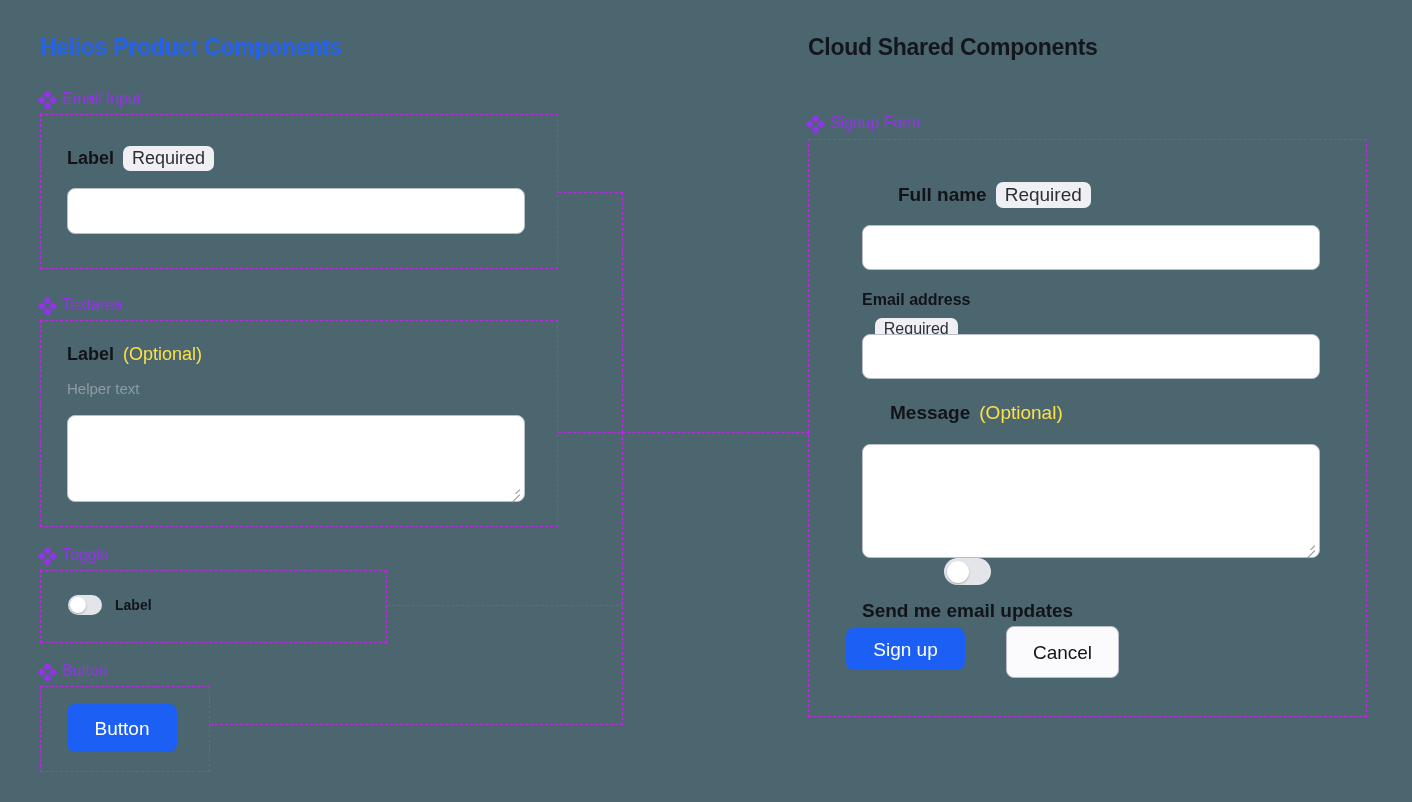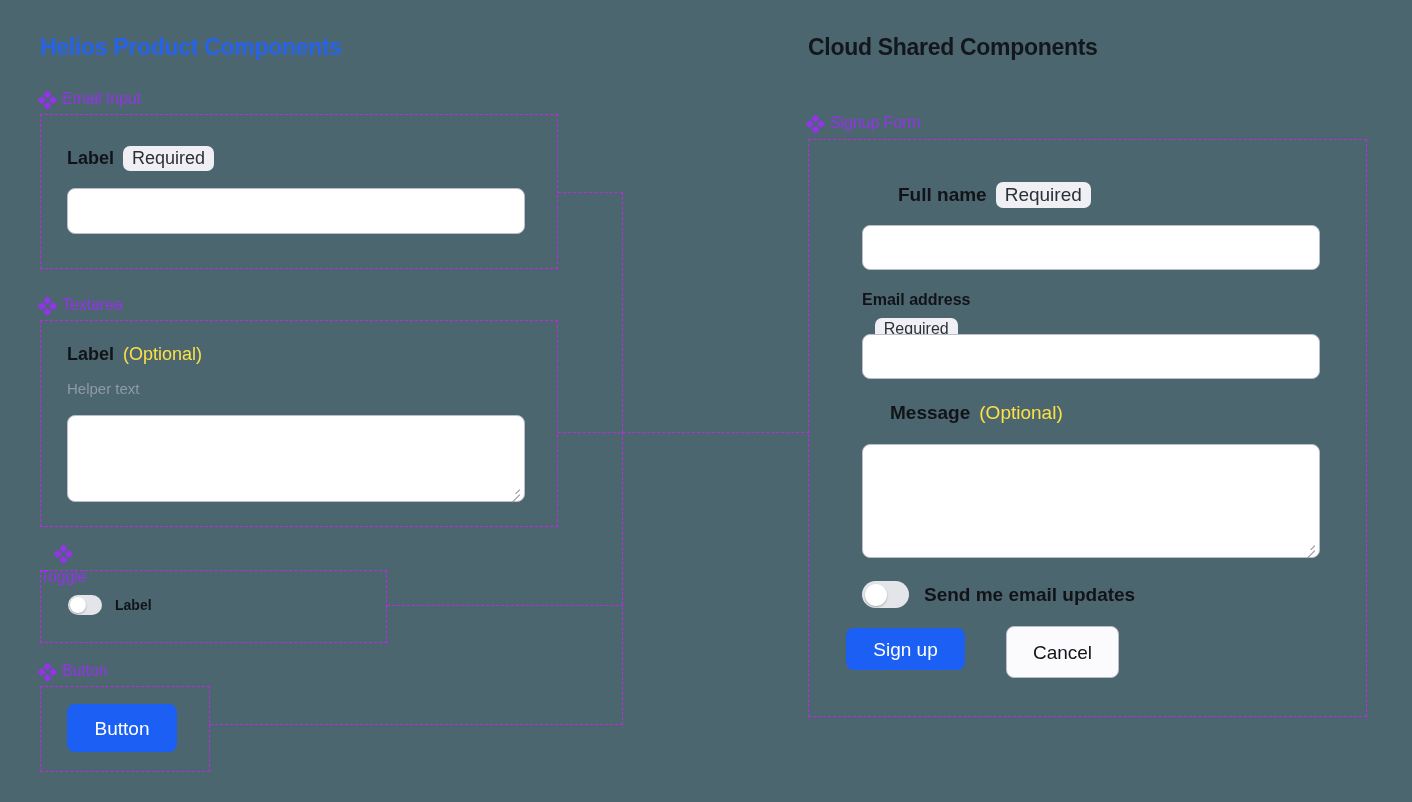--- a/index.html
+++ b/index.html
@@ -166,21 +166,21 @@
   #box-text-input { left: 40px; top: 114px; width: 518px; height: 155px; }
   #ti-label  { position: absolute; left: 67px; top: 146px; font-size: 18px; }
   #ti-input  { position: absolute; left: 67px; top: 188px; width: 458px; height: 46px; }
 
   #sec-textarea { left: 40px; top: 296px; }
   #box-textarea { left: 40px; top: 320px; width: 518px; height: 207px; }
   #ta-label  { position: absolute; left: 67px; top: 344px; font-size: 18px; }
   #ta-helper { position: absolute; left: 67px; top: 380px; font-size: 15px; }
   #ta-input  { position: absolute; left: 67px; top: 415px; width: 458px; height: 87px; }
 
-  #sec-toggle { left: 40px; top: 546px; flex-direction: column; }
+  #sec-toggle { left: 40px; top: 546px; }
   #box-toggle { left: 40px; top: 570px; width: 347px; height: 73px; }
   #tg-row { left: 68px; top: 595px; gap: 13px; }
   #tg-row .switch { width: 34px; height: 20px; }
   #tg-row .knob   { width: 16px; height: 16px; left: 2px; }
   #tg-row .toggle-label { font-size: 14px; }
 
   #sec-button { left: 40px; top: 662px; }
   #box-button { left: 40px; top: 686px; width: 170px; height: 86px; }
   #btn-left { position: absolute; left: 67px; top: 704px; width: 110px; height: 48px; font-size: 19px; }
 
@@ -190,21 +190,21 @@
 
   #sf-name-label { position: absolute; left: 898px; top: 182px; font-size: 19px; }
   #sf-name-input { position: absolute; left: 862px; top: 225px; width: 458px; height: 45px; }
 
   #sf-email-label { position: absolute; left: 862px; top: 291px; font-size: 16px; flex-direction: column; }
   #sf-email-input { position: absolute; left: 862px; top: 334px; width: 458px; height: 45px; }
 
   #sf-msg-label { position: absolute; left: 862px; top: 402px; font-size: 19px; margin-left: 28px; }
   #sf-msg-input { position: absolute; left: 862px; top: 444px; width: 458px; height: 114px; }
 
-  #sf-toggle-row { left: 862px; top: 581px; gap: 15px; }
+  #sf-toggle-row { left: 862px; top: 558px; gap: 15px; flex-direction: column; }
   #sf-toggle-row .switch { width: 47px; height: 27px; }
   #sf-toggle-row .knob   { width: 22px; height: 22px; left: 2.5px; }
   #sf-toggle-row .toggle-label { font-size: 19px; }
 
   #btn-signup { position: absolute; left: 846px; top: 628px; width: 119px; height: 42px; font-size: 19px; }
   #btn-cancel { position: absolute; left: 1006px; top: 626px; width: 113px; height: 52px; font-size: 19px; }
 
   
   
   #c-ti-h  { left: 558px; top: 192px; width: 65px; }

